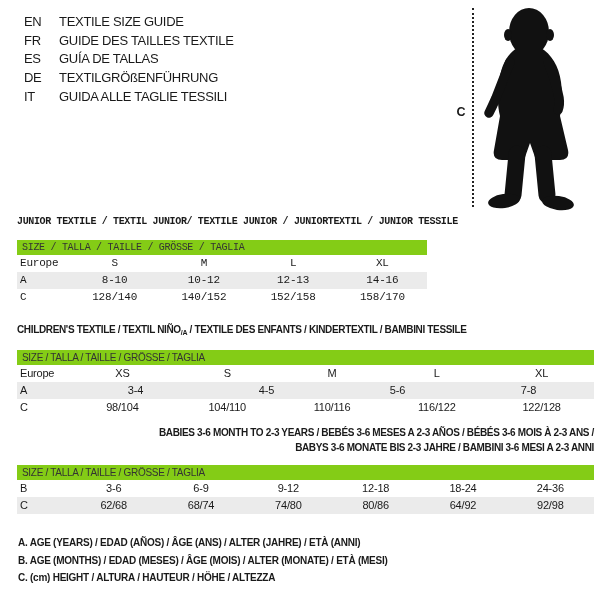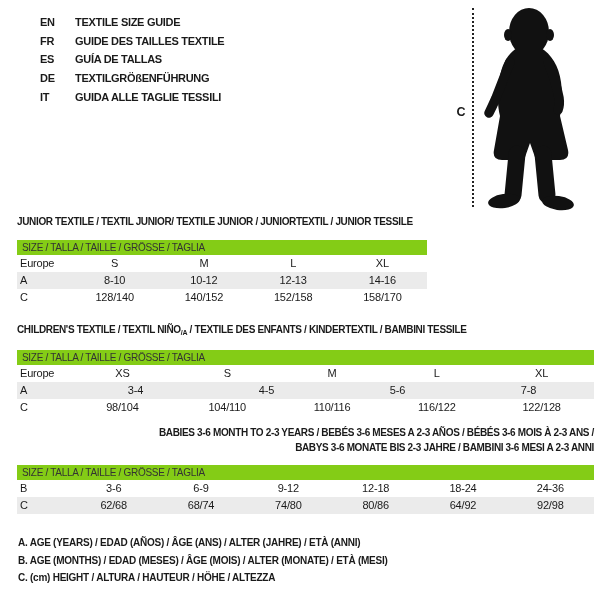--- a/index.html
+++ b/index.html
@@ -1,32 +1,32 @@
 <!DOCTYPE html>
 <html><head>
 <meta charset="utf-8">
 <style>
   html,body{margin:0;padding:0;background:#fff;}
   #page{position:relative;width:600px;height:600px;background:#ffffff;overflow:hidden;
         font-family:"Liberation Sans","DejaVu Sans",sans-serif;color:#1a1a1a;}
 
   
   .langs{position:absolute;left:24px;top:13px;}
-  .lang-row{display:flex;line-height:18.7px;font-size:11px;font-weight:bold;letter-spacing:-0.3px;margin-left:16px;}
+  .lang-row{display:flex;line-height:18.7px;font-size:13px;font-weight:normal;letter-spacing:-0.3px;}
   .lang-code{width:35px;flex:0 0 35px;}
 
   
   .measure-line{position:absolute;left:472px;top:8px;height:199px;width:0;border-left:2px dotted #222;}
   .measure-label{position:absolute;left:451px;top:105px;width:20px;text-align:center;
                  font-size:12.5px;font-weight:bold;}
   .baby-svg{position:absolute;left:479px;top:2px;width:112px;height:212px;}
 
   
   .size-table{position:absolute;left:17px;}
-  .t-narrow{width:410px;}
+  .t-narrow{width:410px;font-family:Liberation Mono, monospace;}
   .t-wide{width:577px;}
   .t-title{font-size:10px;font-weight:bold;letter-spacing:-0.35px;line-height:12px;white-space:nowrap;}
   .t-title .sub{font-size:7px;vertical-align:-2px;}
   .t-title-2l div{line-height:14.5px;white-space:nowrap;text-align:right;}
   .mb12{margin-bottom:12px;}
   .mb11{margin-bottom:11px;}
   .mb10{margin-bottom:10px;}
   .t-bar{background:#84cc16;color:#333;height:15px;line-height:15px;font-size:10px;
          letter-spacing:-0.3px;padding-left:5px;box-sizing:border-box;}
   .t-row{display:flex;height:17px;line-height:17px;font-size:11px;letter-spacing:-0.2px;}

